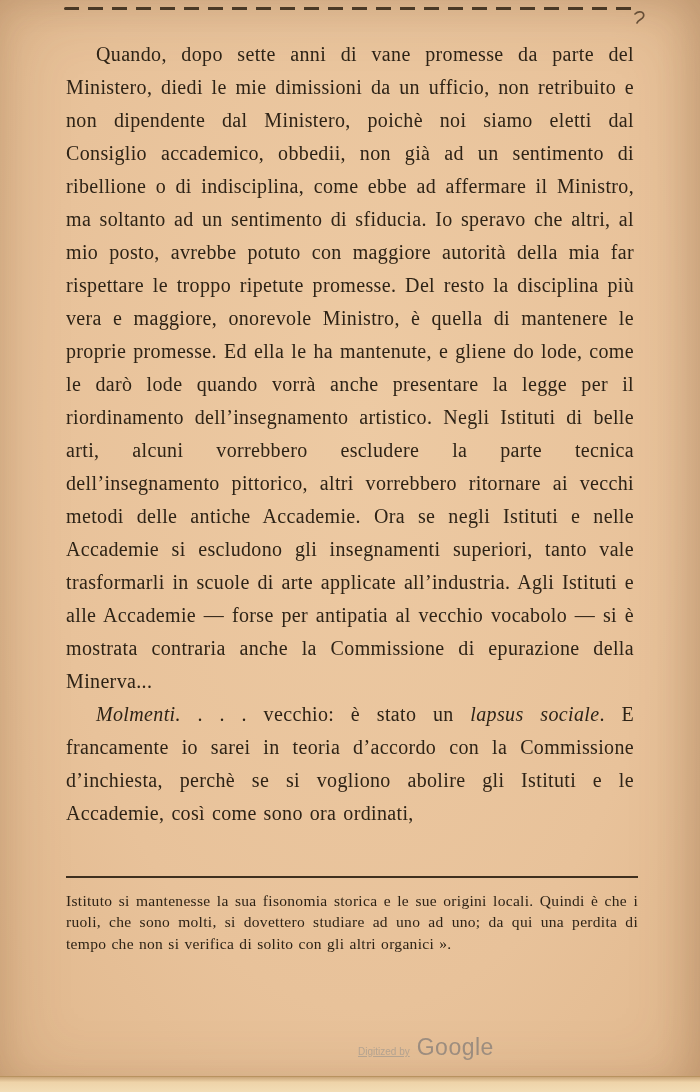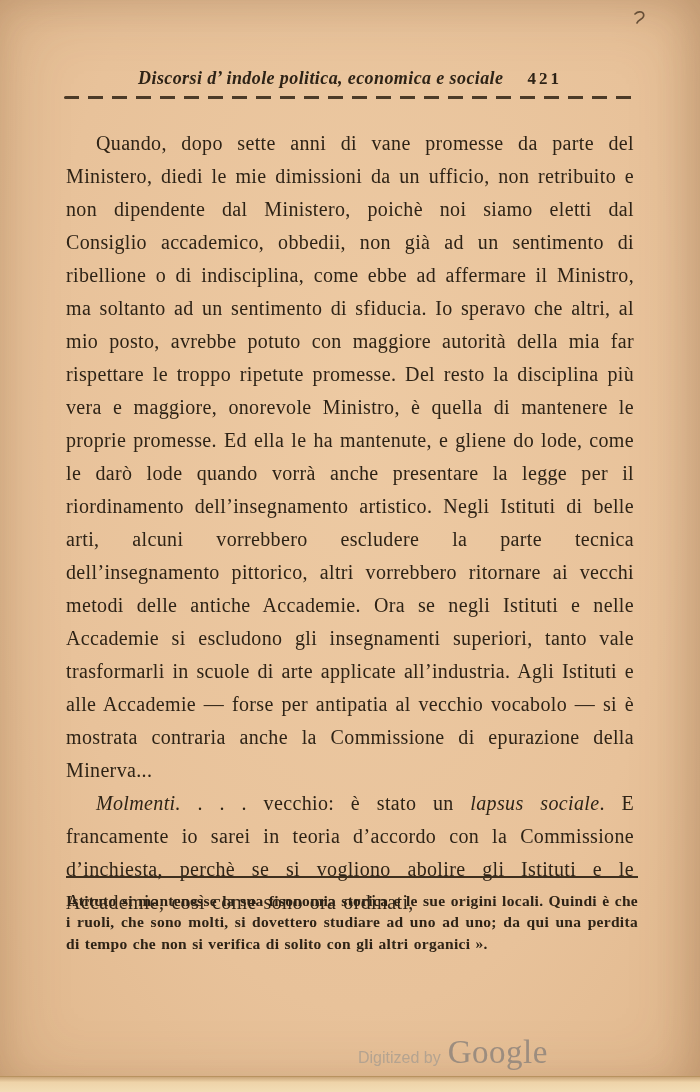--- a/index.html
+++ b/index.html
@@ -71,42 +71,43 @@
   }
   .footnote-rule {
     height: 1.6px;
     background: #3e2f1e;
     margin-bottom: 12px;
   }
   .footnote {
     font-size: 15.5px;
     line-height: 21.5px;
     text-align: justify;
-    font-weight: 700;
+    font-weight: 400;
     letter-spacing: 0.3px;
     word-spacing: 1px;
   }
 
   .watermark {
     position: absolute;
     top: 1034px;
     left: 358px;
     display: flex;
     align-items: baseline;
     gap: 7px;
     user-select: none;
   }
   .digitized {
     font-family: "Liberation Sans", sans-serif;
-    font-size: 16px;
+    font-size: 10px;
     color: #b4a390;
+    text-decoration: underline;
   }
   .google-logo {
-    font-family: Liberation Serif, serif;
-    font-size: 33px;
+    font-family: Liberation Sans, sans-serif;
+    font-size: 23px;
     color: #9c8d7f;
     letter-spacing: 0.5px;
   }
 
   .page-bottom-edge {
     position: absolute;
     left: 0; right: 0; bottom: 0;
     height: 16px;
     background: linear-gradient(#c9a579 0%, #eed3a8 35%, #f2ddb6 100%);
     border-top: 1px solid #b8935f;
@@ -116,23 +117,20 @@
 <body>
 
 <div class="page">
 
   <div class="corner-mark">
     <svg width="16" height="18" viewBox="0 0 16 18">
       <path d="M3 4 C7 0 13 2 11.5 6.5 C10.5 9.5 6 9.5 5 13" stroke="#4a3723" fill="none" stroke-width="1.7" stroke-linecap="round"></path>
     </svg>
   </div>
 
-  <header class="header">
-    <span class="header-title">Discorsi d’ indole politica, economica e sociale</span><span class="page-number">421</span>
-  </header>
 
   <div class="header-rule"></div>
 
   <main class="body-text">
     <p>Quando, dopo sette anni di vane promesse da parte del Ministero, diedi le mie dimissioni da un ufficio, non retribuito e non dipendente dal Ministero, poichè noi siamo eletti dal Consiglio accademico, obbedii, non già ad un sentimento di ribellione o di indisciplina, come ebbe ad affermare il Ministro, ma soltanto ad un sentimento di sfiducia. Io speravo che altri, al mio posto, avrebbe potuto con maggiore autorità della mia far rispettare le troppo ripetute promesse. Del resto la disciplina più vera e maggiore, onorevole Ministro, è quella di mantenere le proprie promesse. Ed ella le ha mantenute, e gliene do lode, come le darò lode quando vorrà anche presentare la legge per il riordinamento dell’insegnamento artistico. Negli Istituti di belle arti, alcuni vorrebbero escludere la parte tecnica dell’insegnamento pittorico, altri vorrebbero ritornare ai vecchi metodi delle antiche Accademie. Ora se negli Istituti e nelle Accademie si escludono gli insegnamenti superiori, tanto vale trasformarli in scuole di arte applicate all’industria. Agli Istituti e alle Accademie — forse per antipatia al vecchio vocabolo — si è mostrata contraria anche la Commissione di epurazione della Minerva...</p>
     <p><span class="italic">Molmenti.</span><span> . . . vecchio: è stato un </span><span class="italic">lapsus sociale</span><span>. E francamente io sarei in teoria d’accordo con la Commissione d’inchiesta, perchè se si vogliono abolire gli Istituti e le Accademie, così come sono ora ordinati,</span></p>
   </main>
 
   <div class="footnote-block">
     <div class="footnote-rule"></div>

